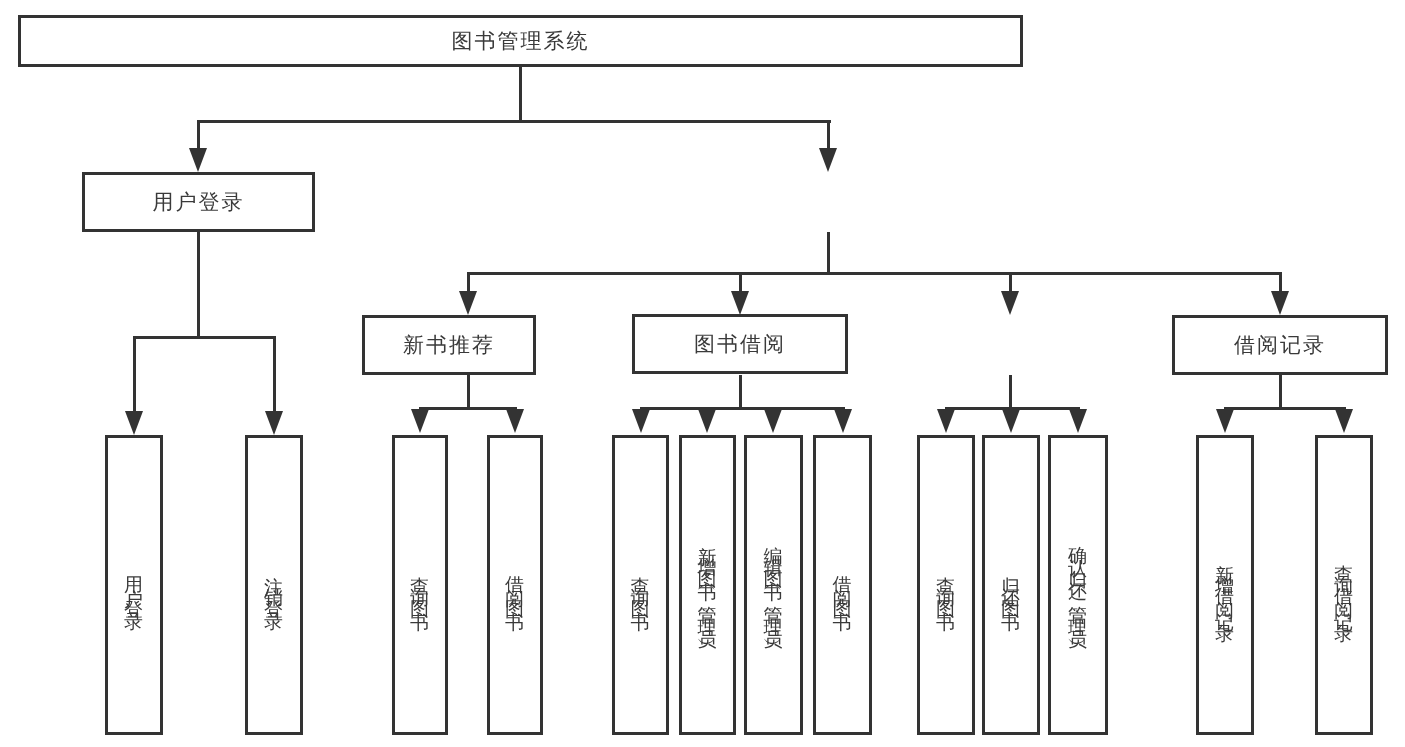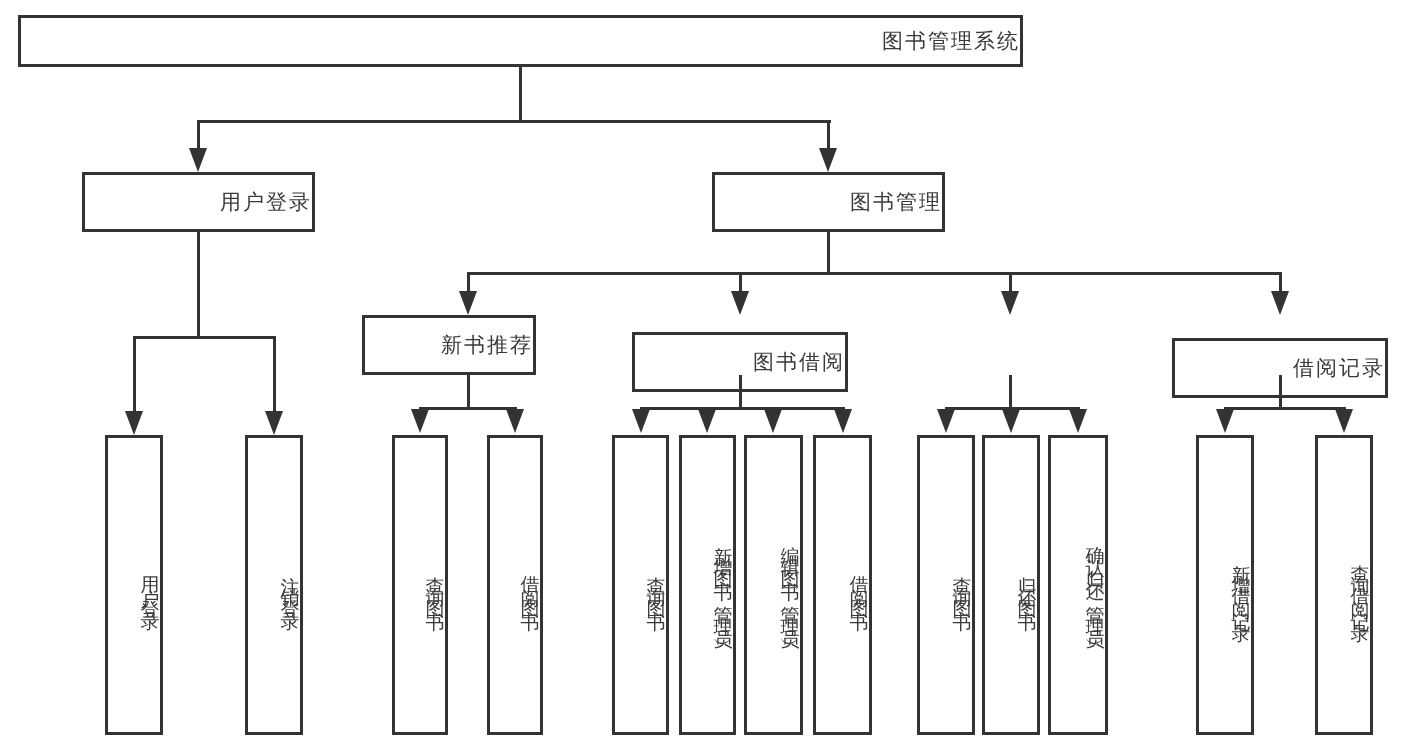--- a/index.html
+++ b/index.html
@@ -15,21 +15,21 @@
     background: #ffffff;
     overflow: hidden;
   }
   .box {
     position: absolute;
     box-sizing: border-box;
     border: 3px solid #333333;
     background: #ffffff;
     display: flex;
     align-items: center;
-    justify-content: flex-end;
+    justify-content: center;
     color: #3a3a3a;
   }
   .hlabel {
     font-size: 21px;
     letter-spacing: 2px;
     white-space: nowrap;
   }
   .vtext {
     writing-mode: vertical-rl;
     text-orientation: mixed;
@@ -71,23 +71,20 @@
   <div class="line" style="left:519px; top:67px; width:3px; height:56px;"></div>
   <div class="line" style="left:197px; top:120px; width:634px; height:3px;"></div>
   <div class="line" style="left:197px; top:120px; width:3px; height:30px;"></div>
   <div class="arrow" style="left:189px; top:148px;"></div>
   <div class="line" style="left:827px; top:120px; width:3px; height:30px;"></div>
   <div class="arrow" style="left:819px; top:148px;"></div>
 
   <div class="box" style="left:82px; top:172px; width:233px; height:60px;">
     <span class="hlabel">用户登录</span>
   </div>
-  <div class="box" style="left:712px; top:172px; width:233px; height:60px;">
-    <span class="hlabel">图书管理</span>
-  </div>
 
   <div class="line" style="left:197px; top:232px; width:3px; height:107px;"></div>
   <div class="line" style="left:133px; top:336px; width:143px; height:3px;"></div>
   <div class="line" style="left:133px; top:336px; width:3px; height:77px;"></div>
   <div class="arrow" style="left:125px; top:411px;"></div>
   <div class="line" style="left:273px; top:336px; width:3px; height:77px;"></div>
   <div class="arrow" style="left:265px; top:411px;"></div>
 
   <div class="line" style="left:827px; top:232px; width:3px; height:43px;"></div>
   <div class="line" style="left:467px; top:272px; width:815px; height:3px;"></div>
@@ -96,24 +93,24 @@
   <div class="line" style="left:739px; top:272px; width:3px; height:21px;"></div>
   <div class="arrow" style="left:731px; top:291px;"></div>
   <div class="line" style="left:1009px; top:272px; width:3px; height:21px;"></div>
   <div class="arrow" style="left:1001px; top:291px;"></div>
   <div class="line" style="left:1279px; top:272px; width:3px; height:21px;"></div>
   <div class="arrow" style="left:1271px; top:291px;"></div>
 
   <div class="box" style="left:362px; top:315px; width:174px; height:60px;">
     <span class="hlabel">新书推荐</span>
   </div>
-  <div class="box" style="left:632px; top:332px; width:216px; height:60px;">
+  <div class="box" style="left:632px; top:314px; width:216px; height:60px;">
     <span class="hlabel">图书借阅</span>
   </div>
-  <div class="box" style="left:1172px; top:315px; width:216px; height:60px;margin-top:23px;">
+  <div class="box" style="left:1172px; top:315px; width:216px; height:60px;">
     <span class="hlabel">借阅记录</span>
   </div>
 
   <div class="line" style="left:467px; top:375px; width:3px; height:35px;"></div>
   <div class="line" style="left:419px; top:407px; width:98px; height:3px;"></div>
   <div class="arrow" style="left:411px; top:409px;"></div>
   <div class="arrow" style="left:506px; top:409px;"></div>
 
   <div class="line" style="left:739px; top:375px; width:3px; height:35px;"></div>
   <div class="line" style="left:640px; top:407px; width:205px; height:3px;"></div>

